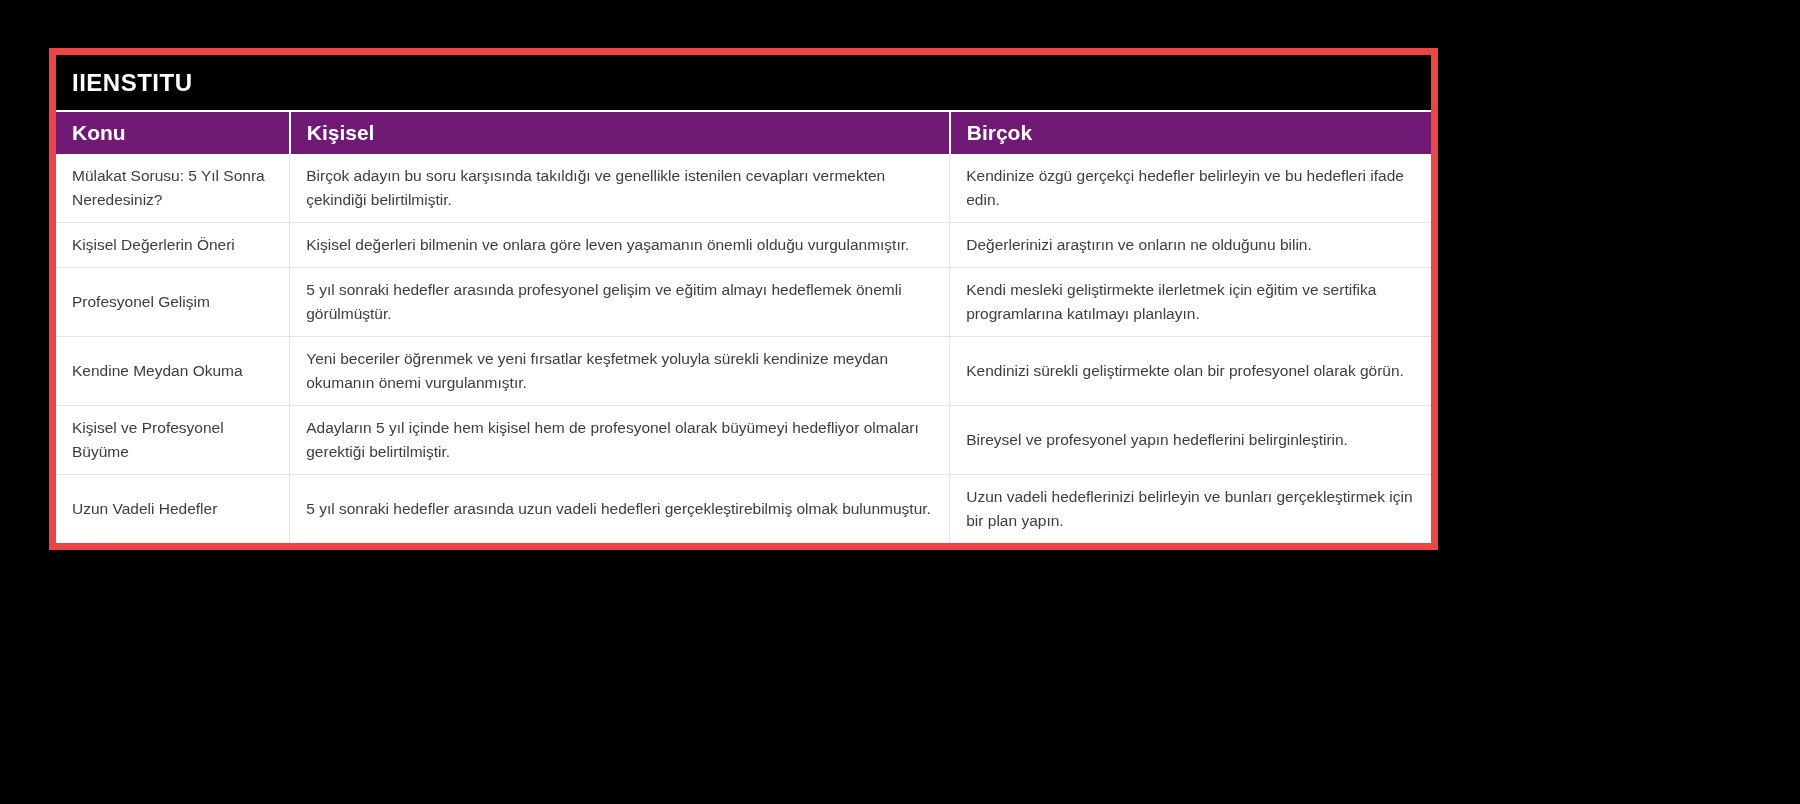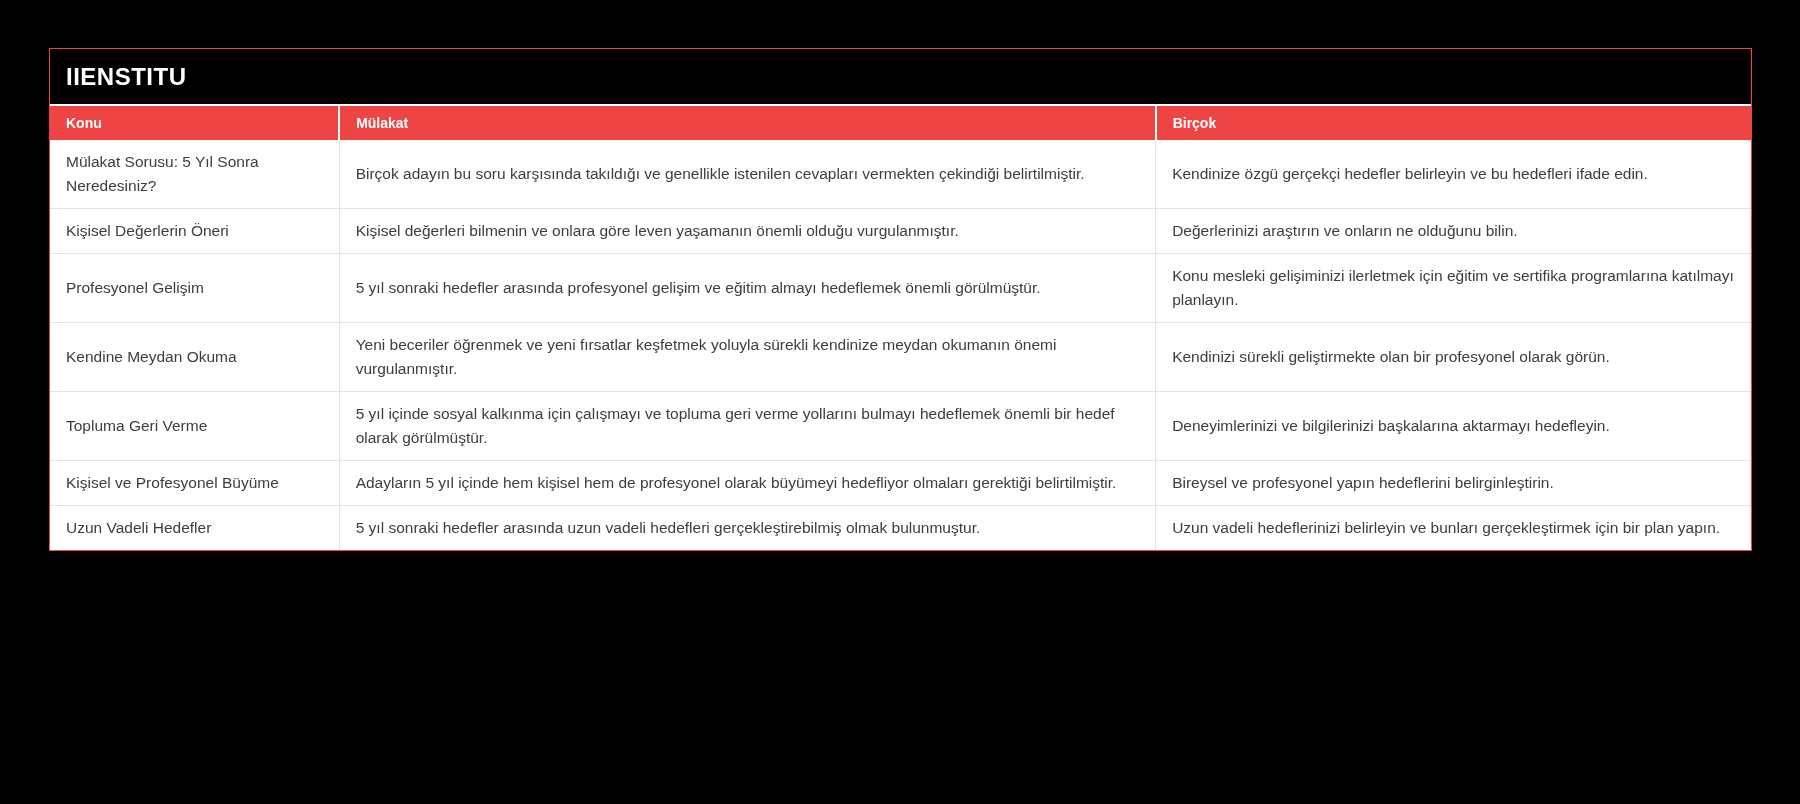--- a/index.html
+++ b/index.html
@@ -8,47 +8,47 @@
     background: #000000;
     width: 1800px;
     height: 804px;
     font-family: "Liberation Sans", "DejaVu Sans", sans-serif;
     overflow: hidden;
   }
   .card {
     position: absolute;
     left: 49px;
     top: 48px;
-    width: 1703px;
+    width: 1389px;
     background: #ffffff;
-    border: 1px solid #ef4444;
+    border: 7px solid #ef4444;
     box-sizing: border-box;
   }
   .card-title {
     background: #000000;
     color: #ffffff;
     font-size: 24px;
     font-weight: bold;
     letter-spacing: 0.5px;
     padding: 14px 16px 13px 16px;
     border-bottom: 2px solid #ffffff;
   }
   table.data-table {
     width: 100%;
     border-collapse: collapse;
     table-layout: fixed;
     font-size: 15.5px;
     color: #3d3d3d;
   }
   table.data-table thead th {
-    background: #ef4444;
+    background: #701a75;
     color: #ffffff;
     text-align: left;
     font-weight: bold;
-    font-size: 14px;
+    font-size: 21px;
     padding: 9px 16px;
     border-right: 2px solid #ffffff;
   }
   table.data-table thead th:last-child {
     border-right: none;
   }
   table.data-table tbody td {
     background: #ffffff;
     padding: 10px 16px;
     line-height: 1.55;
@@ -76,49 +76,44 @@
 
   <table class="data-table">
     <colgroup>
       <col class="col-konu">
       <col class="col-aciklama">
       <col class="col-oneri">
     </colgroup>
     <thead>
       <tr>
         <th>Konu</th>
-        <th>Mülakat</th>
+        <th>Kişisel</th>
         <th>Birçok</th>
       </tr>
     </thead>
     <tbody id="table-body">
         <tr>
           <td>Mülakat Sorusu: 5 Yıl Sonra Neredesiniz?</td>
           <td>Birçok adayın bu soru karşısında takıldığı ve genellikle istenilen cevapları vermekten çekindiği belirtilmiştir.</td>
           <td>Kendinize özgü gerçekçi hedefler belirleyin ve bu hedefleri ifade edin.</td>
         </tr>
         <tr>
           <td>Kişisel Değerlerin Öneri</td>
           <td>Kişisel değerleri bilmenin ve onlara göre leven yaşamanın önemli olduğu vurgulanmıştır.</td>
           <td>Değerlerinizi araştırın ve onların ne olduğunu bilin.</td>
         </tr>
         <tr>
           <td>Profesyonel Gelişim</td>
           <td>5 yıl sonraki hedefler arasında profesyonel gelişim ve eğitim almayı hedeflemek önemli görülmüştür.</td>
-          <td>Konu mesleki gelişiminizi ilerletmek için eğitim ve sertifika programlarına katılmayı planlayın.</td>
+          <td>Kendi mesleki geliştirmekte ilerletmek için eğitim ve sertifika programlarına katılmayı planlayın.</td>
         </tr>
         <tr>
           <td>Kendine Meydan Okuma</td>
           <td>Yeni beceriler öğrenmek ve yeni fırsatlar keşfetmek yoluyla sürekli kendinize meydan okumanın önemi vurgulanmıştır.</td>
           <td>Kendinizi sürekli geliştirmekte olan bir profesyonel olarak görün.</td>
-        </tr>
-        <tr>
-          <td>Topluma Geri Verme</td>
-          <td>5 yıl içinde sosyal kalkınma için çalışmayı ve topluma geri verme yollarını bulmayı hedeflemek önemli bir hedef olarak görülmüştür.</td>
-          <td>Deneyimlerinizi ve bilgilerinizi başkalarına aktarmayı hedefleyin.</td>
         </tr>
         <tr>
           <td>Kişisel ve Profesyonel Büyüme</td>
           <td>Adayların 5 yıl içinde hem kişisel hem de profesyonel olarak büyümeyi hedefliyor olmaları gerektiği belirtilmiştir.</td>
           <td>Bireysel ve profesyonel yapın hedeflerini belirginleştirin.</td>
         </tr>
         <tr>
           <td>Uzun Vadeli Hedefler</td>
           <td>5 yıl sonraki hedefler arasında uzun vadeli hedefleri gerçekleştirebilmiş olmak bulunmuştur.</td>
           <td>Uzun vadeli hedeflerinizi belirleyin ve bunları gerçekleştirmek için bir plan yapın.</td>

